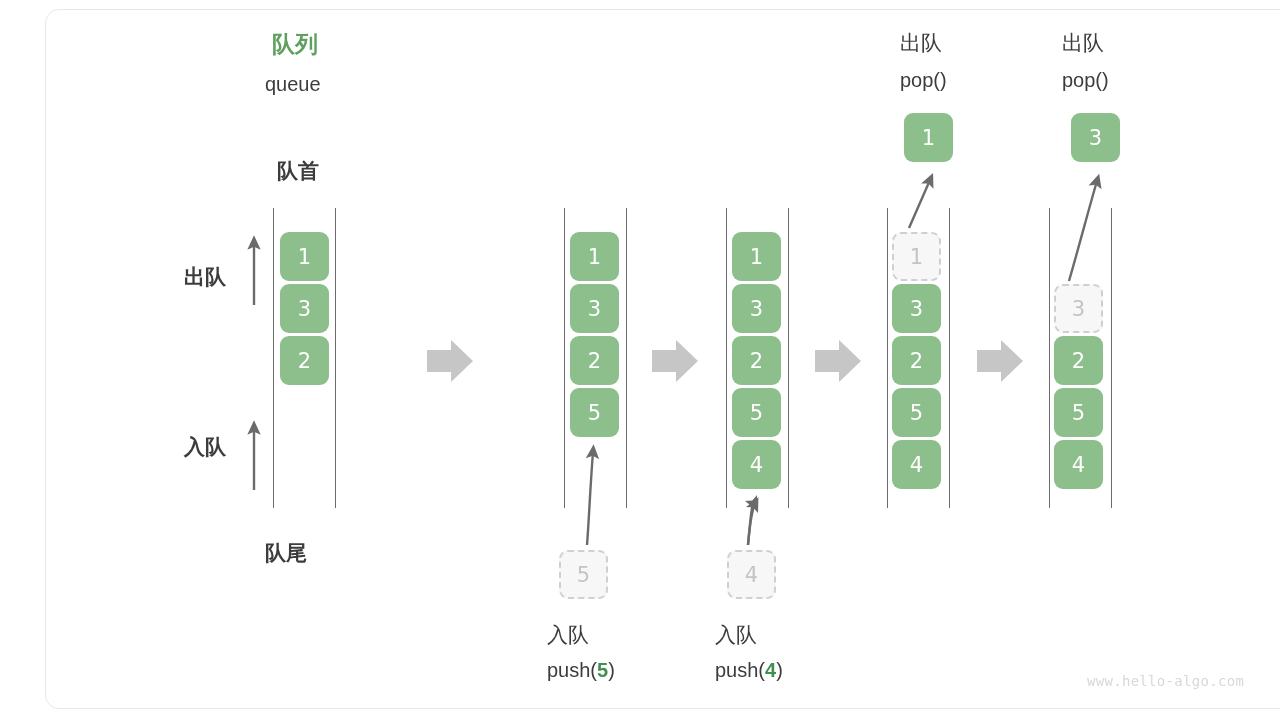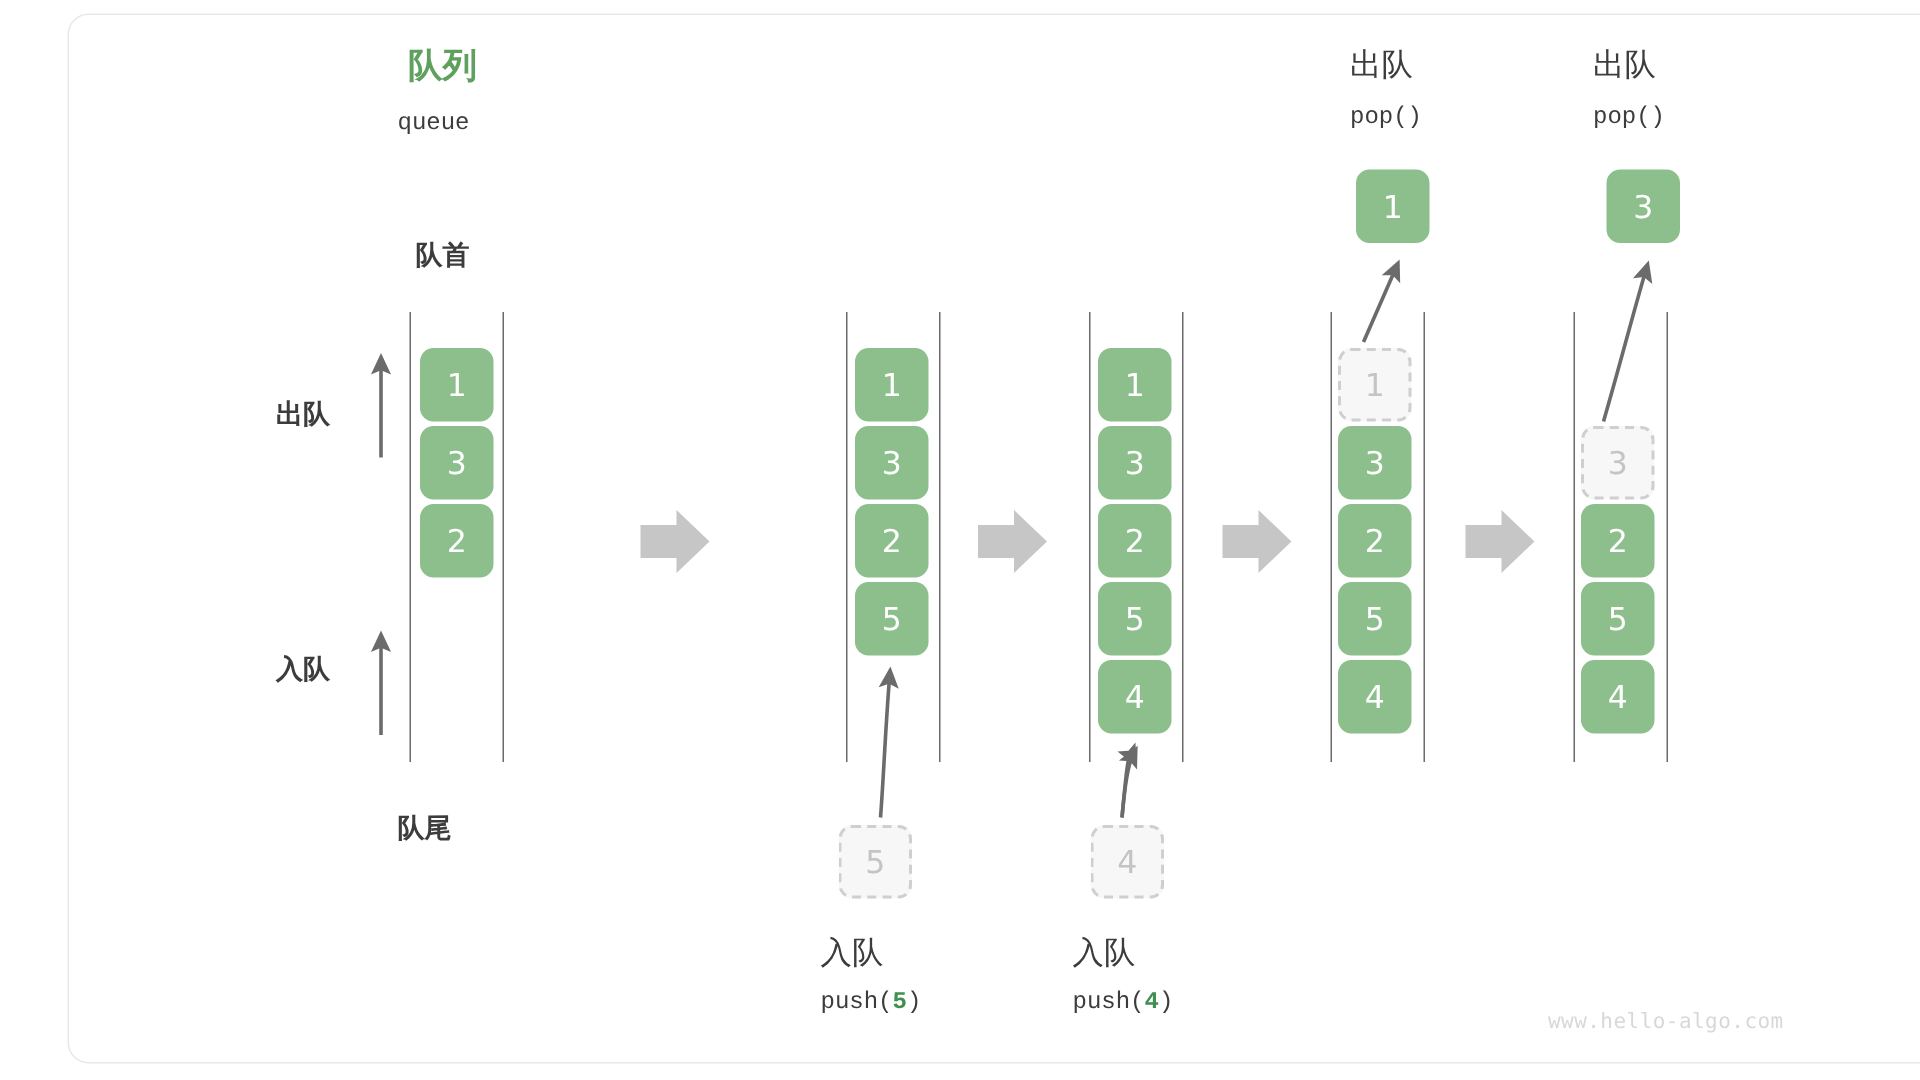--- a/index.html
+++ b/index.html
@@ -33,31 +33,31 @@
   
   .txt {
     position: absolute;
     white-space: pre;
     line-height: 1;
   }
   .cn-bold {
     font-family: Liberation Serif, serif;
     font-weight: bold;
     color: #3c3c3c;
-    font-size: 18px;
+    font-size: 21px;
   }
   .cn-reg {
     font-family: "DejaVu Sans", "Liberation Sans", sans-serif;
     color: #3c3c3c;
     font-size: 21px;
   }
   .mono {
-    font-family: Liberation Mono, monospace;
+    font-family: Liberation Sans, sans-serif;
     color: #3c3c3c;
-    font-size: 16px;
+    font-size: 20px;
   }
   .title-cn {
     font-family: "DejaVu Sans", "Liberation Sans", sans-serif;
     font-weight: bold;
     color: #5fa05f;
     font-size: 23px;
   }
   .green-num {
     color: #3f8f4f;
     font-weight: bold;
@@ -175,21 +175,21 @@
   <div class="cell filled" style="left:1035px; top:113px;">3</div>
 
   <div class="rail" style="left:1013px; top:208px; height:300px;"></div>
   <div class="rail" style="left:1075px; top:208px; height:300px;"></div>
 
   <div class="cell ghost" style="left:1018px; top:284px;">3</div>
   <div class="cell filled" style="left:1018px; top:336px;">2</div>
   <div class="cell filled" style="left:1018px; top:388px;">5</div>
   <div class="cell filled" style="left:1018px; top:440px;">4</div>
 
-  <div class="txt watermark" style="left:996px; top:674px;">www.hello-algo.com</div>
+  <div class="txt watermark" style="left:1051px; top:674px;">www.hello-algo.com</div>
 
   <svg class="overlay" viewBox="0 0 1280 720">
     <defs>
       <marker id="mk-dark" markerWidth="7" markerHeight="7" refX="3.2" refY="3.2" orient="auto" markerUnits="strokeWidth">
         <path d="M0.4,0.4 L6.4,3.2 L0.4,6.0 L1.6,3.2 Z" fill="#6b6b6b"></path>
       </marker>
     </defs>
 
     <g>
       <line x1="218" y1="305" x2="218" y2="243" stroke="#6b6b6b" stroke-width="2.4" marker-end="url(#mk-dark)"></line>

